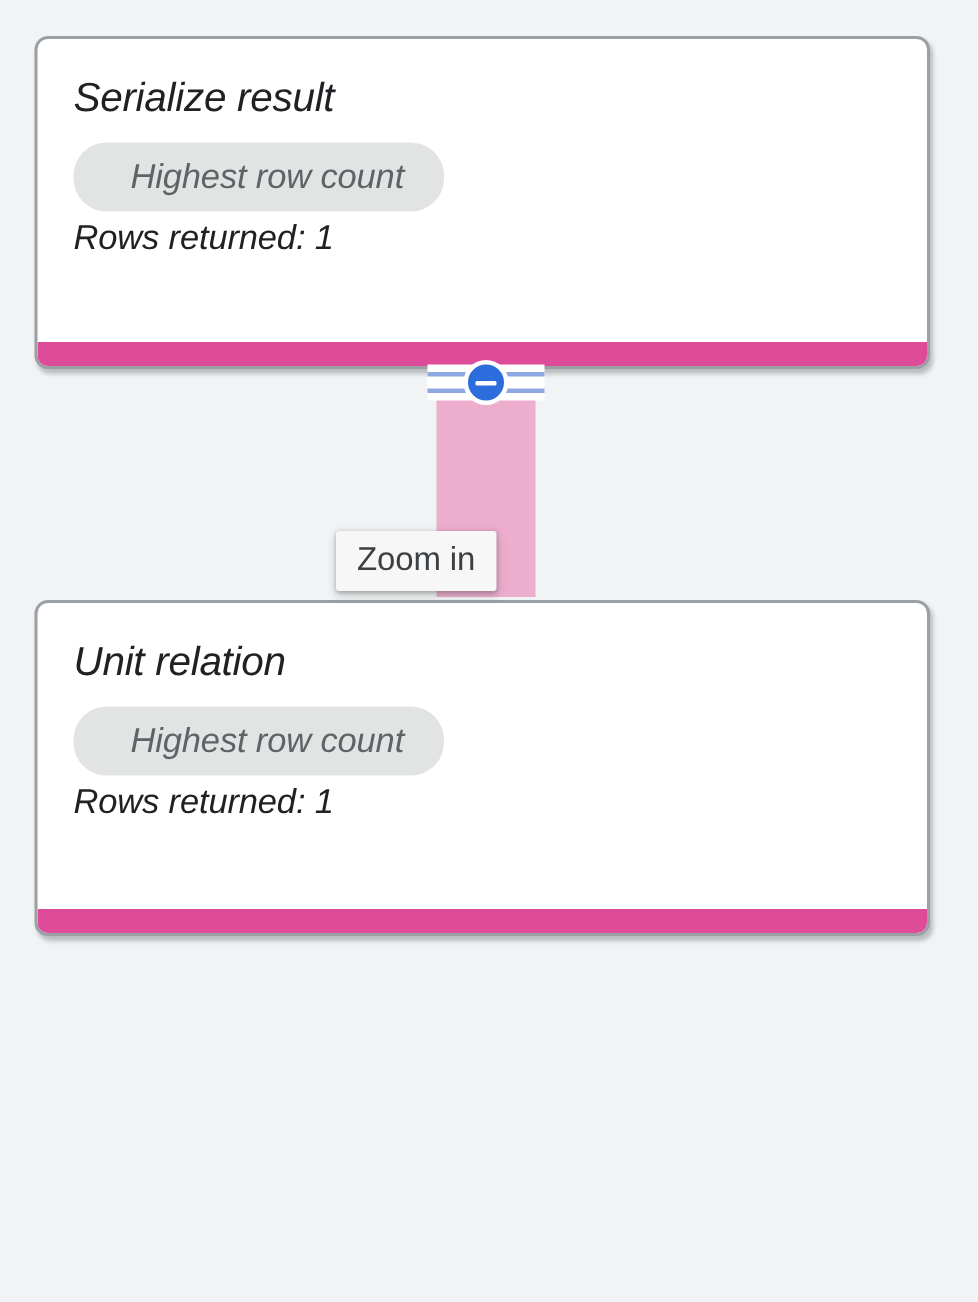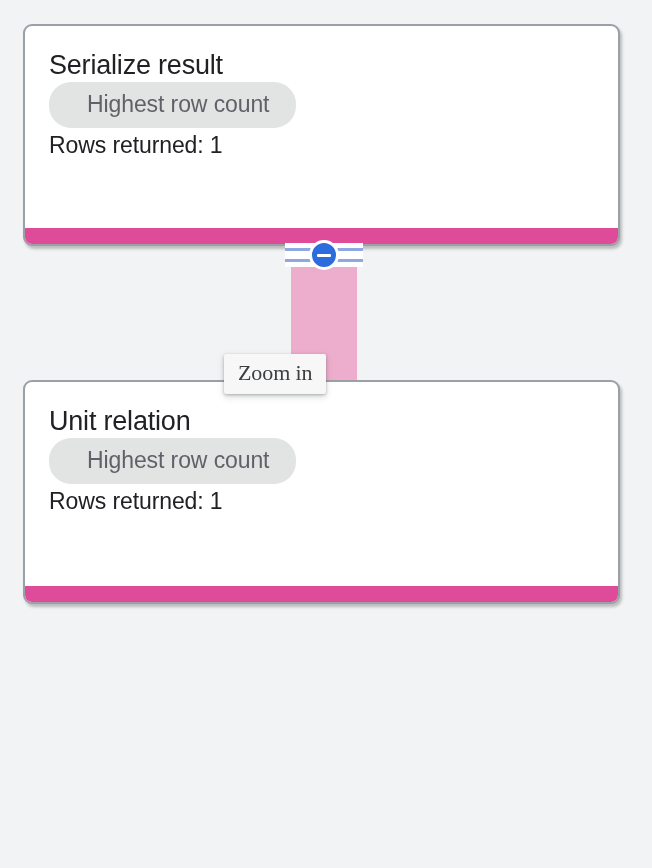--- a/index.html
+++ b/index.html
@@ -37,31 +37,33 @@
     background: #ffffff;
     border: 2px solid #9aa0a6;
     border-radius: 9px;
     box-sizing: border-box;
     overflow: hidden;
     box-shadow: 2px 3px 3px rgba(60, 64, 67, 0.30);
     z-index: 3;
   }
   .node-body {
     padding: 22px 24px 0 24px;
+    font-style: italic;
   }
   .node-title {
     font-size: 27px;
     line-height: 34px;
     color: #202124;
     font-weight: 400;
     letter-spacing: -0.2px;
     white-space: nowrap;
   }
   .chip {
     display: inline-block;
+    margin-top: 13px;
     padding: 9px 27px 10px 38px;
     background: #e2e3e3;
     color: #5f6368;
     border-radius: 22px;
     font-size: 23px;
     line-height: 27px;
     letter-spacing: -0.1px;
     white-space: nowrap;
   }
   .node-meta {
@@ -82,21 +84,21 @@
   }
 
   #node-serialize {
     left: 23px;
     top: 24px;
     width: 597px;
     height: 222px;
   }
   #node-unit {
     left: 23px;
-    top: 380px;
+    top: 400px;
     width: 597px;
     height: 224px;
   }
 
   
   .zoom-control {
     position: absolute;
     left: 285px;
     top: 240px;
     width: 78px;
@@ -153,21 +155,20 @@
     padding: 6px 14px 8px 14px;
     background: #f7f7f7;
     color: #3c4043;
     font-size: 22px;
     line-height: 26px;
     letter-spacing: -0.1px;
     border-radius: 2px;
     box-shadow: 0 1px 3px rgba(60, 64, 67, 0.35), 0 3px 7px rgba(60, 64, 67, 0.18);
     white-space: nowrap;
     z-index: 8;
-    font-family: Liberation Serif, serif;
   }
 </style>
 </head>
 <body>
 
 <div id="canvas">
 
   <div class="connector"></div>
 
   <div class="node" id="node-serialize">

